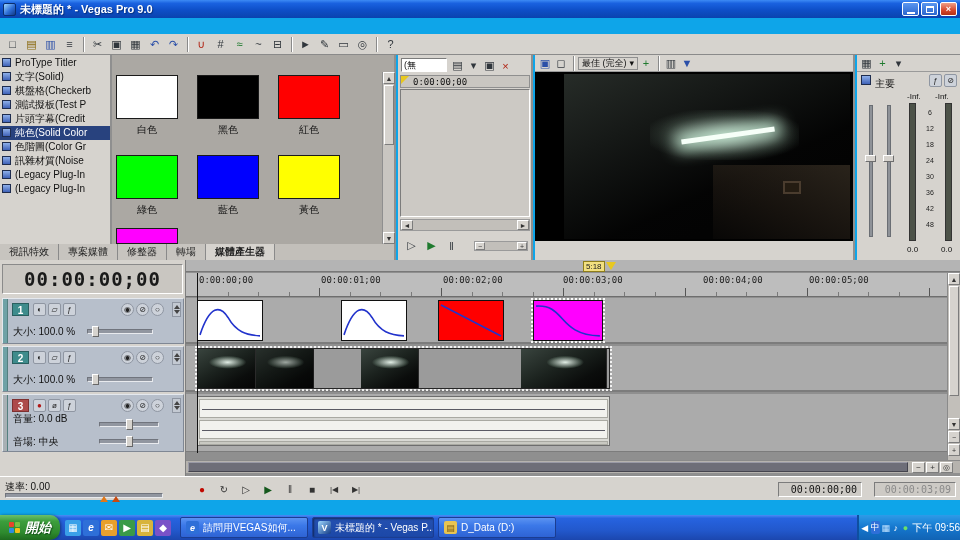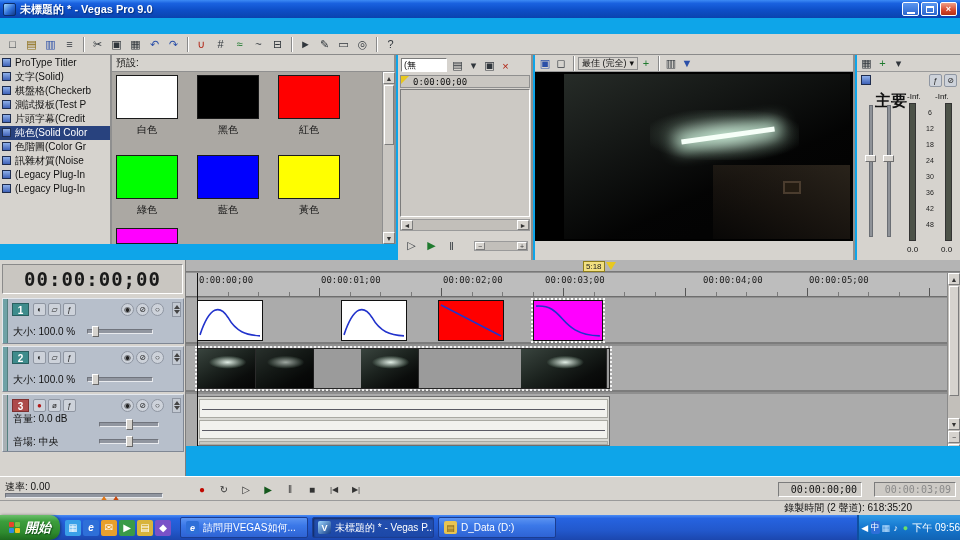--- a/index.html
+++ b/index.html
@@ -70,21 +70,21 @@
 .tbadge{position:absolute;left:9px;top:4px;width:17px;height:13px;color:#fff;font-weight:bold;font-size:10px;text-align:center;line-height:13px;background:#3E8C8C;border:1px solid #2A5F5F}
 .tbadge.audio{background:#AD4A4A;border-color:#7E3030}
 .tic{position:absolute;width:13px;height:13px;font-size:8px;display:flex;align-items:center;justify-content:center;background:#CDD2DA;border:1px solid #8F96A2;color:#222;border-radius:2px}
 .ric{border-radius:50%}
 .tlabel{position:absolute;font-size:10px;color:#101010;white-space:nowrap}
 .groove{position:absolute;height:5px;background:#9196A0;border:1px solid;border-color:#70747D #E8EAEE #E8EAEE #70747D}
 .gthumb{position:absolute;width:7px;height:11px;top:-4px;background:#D6D3CE;border:1px solid;border-color:#FFF #666 #666 #FFF}
 .tmin{position:absolute;right:2px;top:3px;width:9px;height:15px;background:#C3C9D2;border:1px solid #8F96A2;display:flex;flex-direction:column;align-items:center;justify-content:center;gap:1px}
 .tri-u{width:0;height:0;border-left:3px solid transparent;border-right:3px solid transparent;border-bottom:4px solid #444}
 .tri-d{width:0;height:0;border-left:3px solid transparent;border-right:3px solid transparent;border-top:4px solid #444}
-.tlbody{left:186px;top:260px;width:774px;height:186px;background:#8F8F8F;overflow:hidden}
+.tlbody{left:186px;top:260px;width:774px;height:216px;background:#8F8F8F;overflow:hidden}
 .markerbar{position:absolute;left:0;top:0;width:774px;height:12px;background:#B4B4B4;border-bottom:1px solid #787878}
 .mtag{position:absolute;top:1px;background:#F2E080;border:1px solid #8F7E1A;font-size:8px;line-height:9px;padding:0 2px;color:#222}
 .ruler{position:absolute;left:0;top:13px;width:774px;height:24px;background:#BDBDBD;border-bottom:1px solid #6E6E6E;overflow:hidden}
 .rlab{position:absolute;top:2px;font-size:9px;color:#222;white-space:nowrap}
 .rtick{position:absolute;bottom:0;width:1px;height:8px;background:#555}
 .rminor{position:absolute;left:11px;right:0;bottom:0;height:4px;background:repeating-linear-gradient(90deg,#7A7A7A 0 1px,transparent 1px 30.5px)}
 .trow{position:absolute;left:0;width:774px;background:#ABABAB;border-bottom:2px solid #7C7C7C}
 .clip{position:absolute;top:2px;height:41px;border:1px solid #101010}
 .clip.sel{outline:2px dotted #FAFAFA}
 .curve{position:absolute;inset:0;width:100%;height:100%}
@@ -169,41 +169,47 @@
     <div class="genitem"><span class="gi"></span><span>測試擬板(Test P</span></div>
     <div class="genitem"><span class="gi"></span><span>片頭字幕(Credit</span></div>
     <div class="genitem sel"><span class="gi"></span><span>純色(Solid Color</span></div>
     <div class="genitem"><span class="gi"></span><span>色階圖(Color Gr</span></div>
     <div class="genitem"><span class="gi"></span><span>訊雜材質(Noise</span></div>
     <div class="genitem"><span class="gi"></span><span>(Legacy Plug-In</span></div>
     <div class="genitem"><span class="gi"></span><span>(Legacy Plug-In</span></div>
   </div>
 
   <div class="ab presets">
-    <div class="preshead">預設:</div>
     <div class="sw" style="left: 4px; top: 20px; background-color: rgb(255, 255, 255);"></div>
     <div class="sw" style="left: 85px; top: 20px; background-color: rgb(0, 0, 0);"></div>
     <div class="sw" style="left: 166px; top: 20px; background-color: rgb(255, 0, 0);"></div>
     <div class="swl" style="left:3px;top:68px">白色</div>
     <div class="swl" style="left:84px;top:68px">黑色</div>
     <div class="swl" style="left:165px;top:68px">紅色</div>
     <div class="sw" style="left: 4px; top: 100px; background-color: rgb(0, 255, 0);"></div>
     <div class="sw" style="left: 85px; top: 100px; background-color: rgb(0, 0, 255);"></div>
     <div class="sw" style="left: 166px; top: 100px; background-color: rgb(255, 255, 0);"></div>
     <div class="swl" style="left:3px;top:148px">綠色</div>
     <div class="swl" style="left:84px;top:148px">藍色</div>
     <div class="swl" style="left:165px;top:148px">黃色</div>
     <div class="sw" style="left: 4px; top: 173px; height: 16px; background-color: rgb(255, 0, 255);"></div>
     <div class="vscroll">
       <div class="sbtn" style="top:0">▲</div>
       <div class="sthumb" style="top:13px;height:60px"></div>
       <div class="sbtn" style="bottom:0;top:auto">▼</div>
     </div>
   </div>
 
+  <div class="ab tabs">
+    <div class="tab">視訊特效</div>
+    <div class="tab">專案媒體</div>
+    <div class="tab">修整器</div>
+    <div class="tab">轉場</div>
+    <div class="tab active">媒體產生器</div>
+  </div>
 
   <div class="ab trimmer">
     <div class="ab sk" style="left:3px;top:3px;width:46px;height:14px;background:#fff;font-size:9px;line-height:12px;padding-left:2px">(無</div>
     <span class="icn" style="position:absolute;left:52px;top:2px;width:15px">▤</span>
     <span class="icn" style="position:absolute;left:68px;top:2px;width:15px">▾</span>
     <span class="icn" style="position:absolute;left:84px;top:2px;width:15px">▣</span>
     <span class="icn c-red" style="position:absolute;left:100px;top:2px;width:15px">×</span>
     <div class="ab" style="left:2px;top:20px;width:130px;height:13px;background:#C9C6C1;border:1px solid #8F8F8F">
       <div class="ab" style="left:0;top:0;width:0;height:0;border-left:8px solid #E8C820;border-bottom:8px solid transparent"></div>
       <span class="mono" style="position:absolute;left:12px;top:1px;font-size:9px">0:00:00;00</span>
@@ -246,21 +252,21 @@
       </div>
     </div>
   </div>
 
   <div class="ab mixer">
     <span class="icn" style="position:absolute;left:2px;top:1px;width:15px;height:14px">▦</span>
     <span class="icn c-grn" style="position:absolute;left:18px;top:1px;width:15px;height:14px">+</span>
     <span class="icn" style="position:absolute;left:34px;top:1px;width:15px;height:14px">▾</span>
     <div class="ab" style="left:0;top:16px;width:103px;height:1px;background:#9A9A9A"></div>
     <div class="ab" style="left:4px;top:20px;width:10px;height:10px;background:linear-gradient(#8FB0EA,#3F62B8);border:1px solid #1E2C4E"></div>
-    <span class="ab" style="left:18px;top:36px;font-size:16px;font-weight:bold">主要</span>
+    <span class="ab" style="left:18px;top:22px;font-size:10px;font-weight:normal">主要</span>
     <span class="tic" style="left:72px;top:19px">ƒ</span>
     <span class="tic" style="left:87px;top:19px">⊘</span>
     <span class="ab" style="left:50px;top:37px;font-size:8px">-Inf.</span>
     <span class="ab" style="left:78px;top:37px;font-size:8px">-Inf.</span>
     <div class="mrail" style="left:12px;top:50px;height:132px"></div>
     <div class="mrail" style="left:30px;top:50px;height:132px"></div>
     <div class="mhandle" style="left:8px;top:100px"></div>
     <div class="mhandle" style="left:26px;top:100px"></div>
     <div class="meter" style="left:52px;top:48px;height:138px"></div>
     <div class="meter" style="left:88px;top:48px;height:138px"></div>
@@ -343,21 +349,21 @@
 
   <div class="ab tlbody">
     <div class="markerbar">
       <div class="mtag" style="left:397px">5:18</div>
       <div class="ab" style="left:420px;top:2px;width:0;height:0;border-left:5px solid transparent;border-right:5px solid transparent;border-top:8px solid #E8C820"></div>
     </div>
     <div class="ruler">
       <span class="rlab mono" style="left:13px">0:00:00;00</span>
       <span class="rlab mono" style="left:135px">00:00:01;00</span>
       <span class="rlab mono" style="left:257px">00:00:02;00</span>
-      <span class="rlab mono" style="left:359px">00:00:03;00</span>
+      <span class="rlab mono" style="left:377px">00:00:03;00</span>
       <span class="rlab mono" style="left:517px">00:00:04;00</span>
       <span class="rlab mono" style="left:623px">00:00:05;00</span>
       <div class="rminor"></div>
       <div class="rtick" style="left:11px"></div>
         <div class="rtick" style="left:133px"></div>
         <div class="rtick" style="left:255px"></div>
         <div class="rtick" style="left:377px"></div>
         <div class="rtick" style="left:499px"></div>
         <div class="rtick" style="left:621px"></div>
         <div class="rtick" style="left:743px"></div>
@@ -435,23 +441,20 @@
     <div class="tpbtn" style="left:236px">▷</div>
     <div class="tpbtn" style="left:258px;color:#14581C">▶</div>
     <div class="tpbtn" style="left:280px">‖</div>
     <div class="tpbtn" style="left:302px">■</div>
     <div class="tpbtn" style="left:324px;font-size:8px">|◀</div>
     <div class="tpbtn" style="left:346px;font-size:8px">▶|</div>
     <div class="tcbox mono" style="left:778px;width:84px">00:00:00;00</div>
     <div class="tcbox mono" style="left:874px;width:82px;color:#8A8A8A">00:00:03;09</div>
   </div>
 
-  <div class="ab statusbar">
-    <span class="ab" style="right:48px;top:0">錄製時間 (2 聲道): 618:35:20</span>
-  </div>
 
   <div class="ab taskbar">
     <div class="startbtn">
       <div class="flag">
         <i style="background:#E8442C"></i>
           <i style="background:#7AC143"></i>
           <i style="background:#2E8DE0"></i>
           <i style="background:#F5C016"></i>
       </div>
       <span>開始</span>

